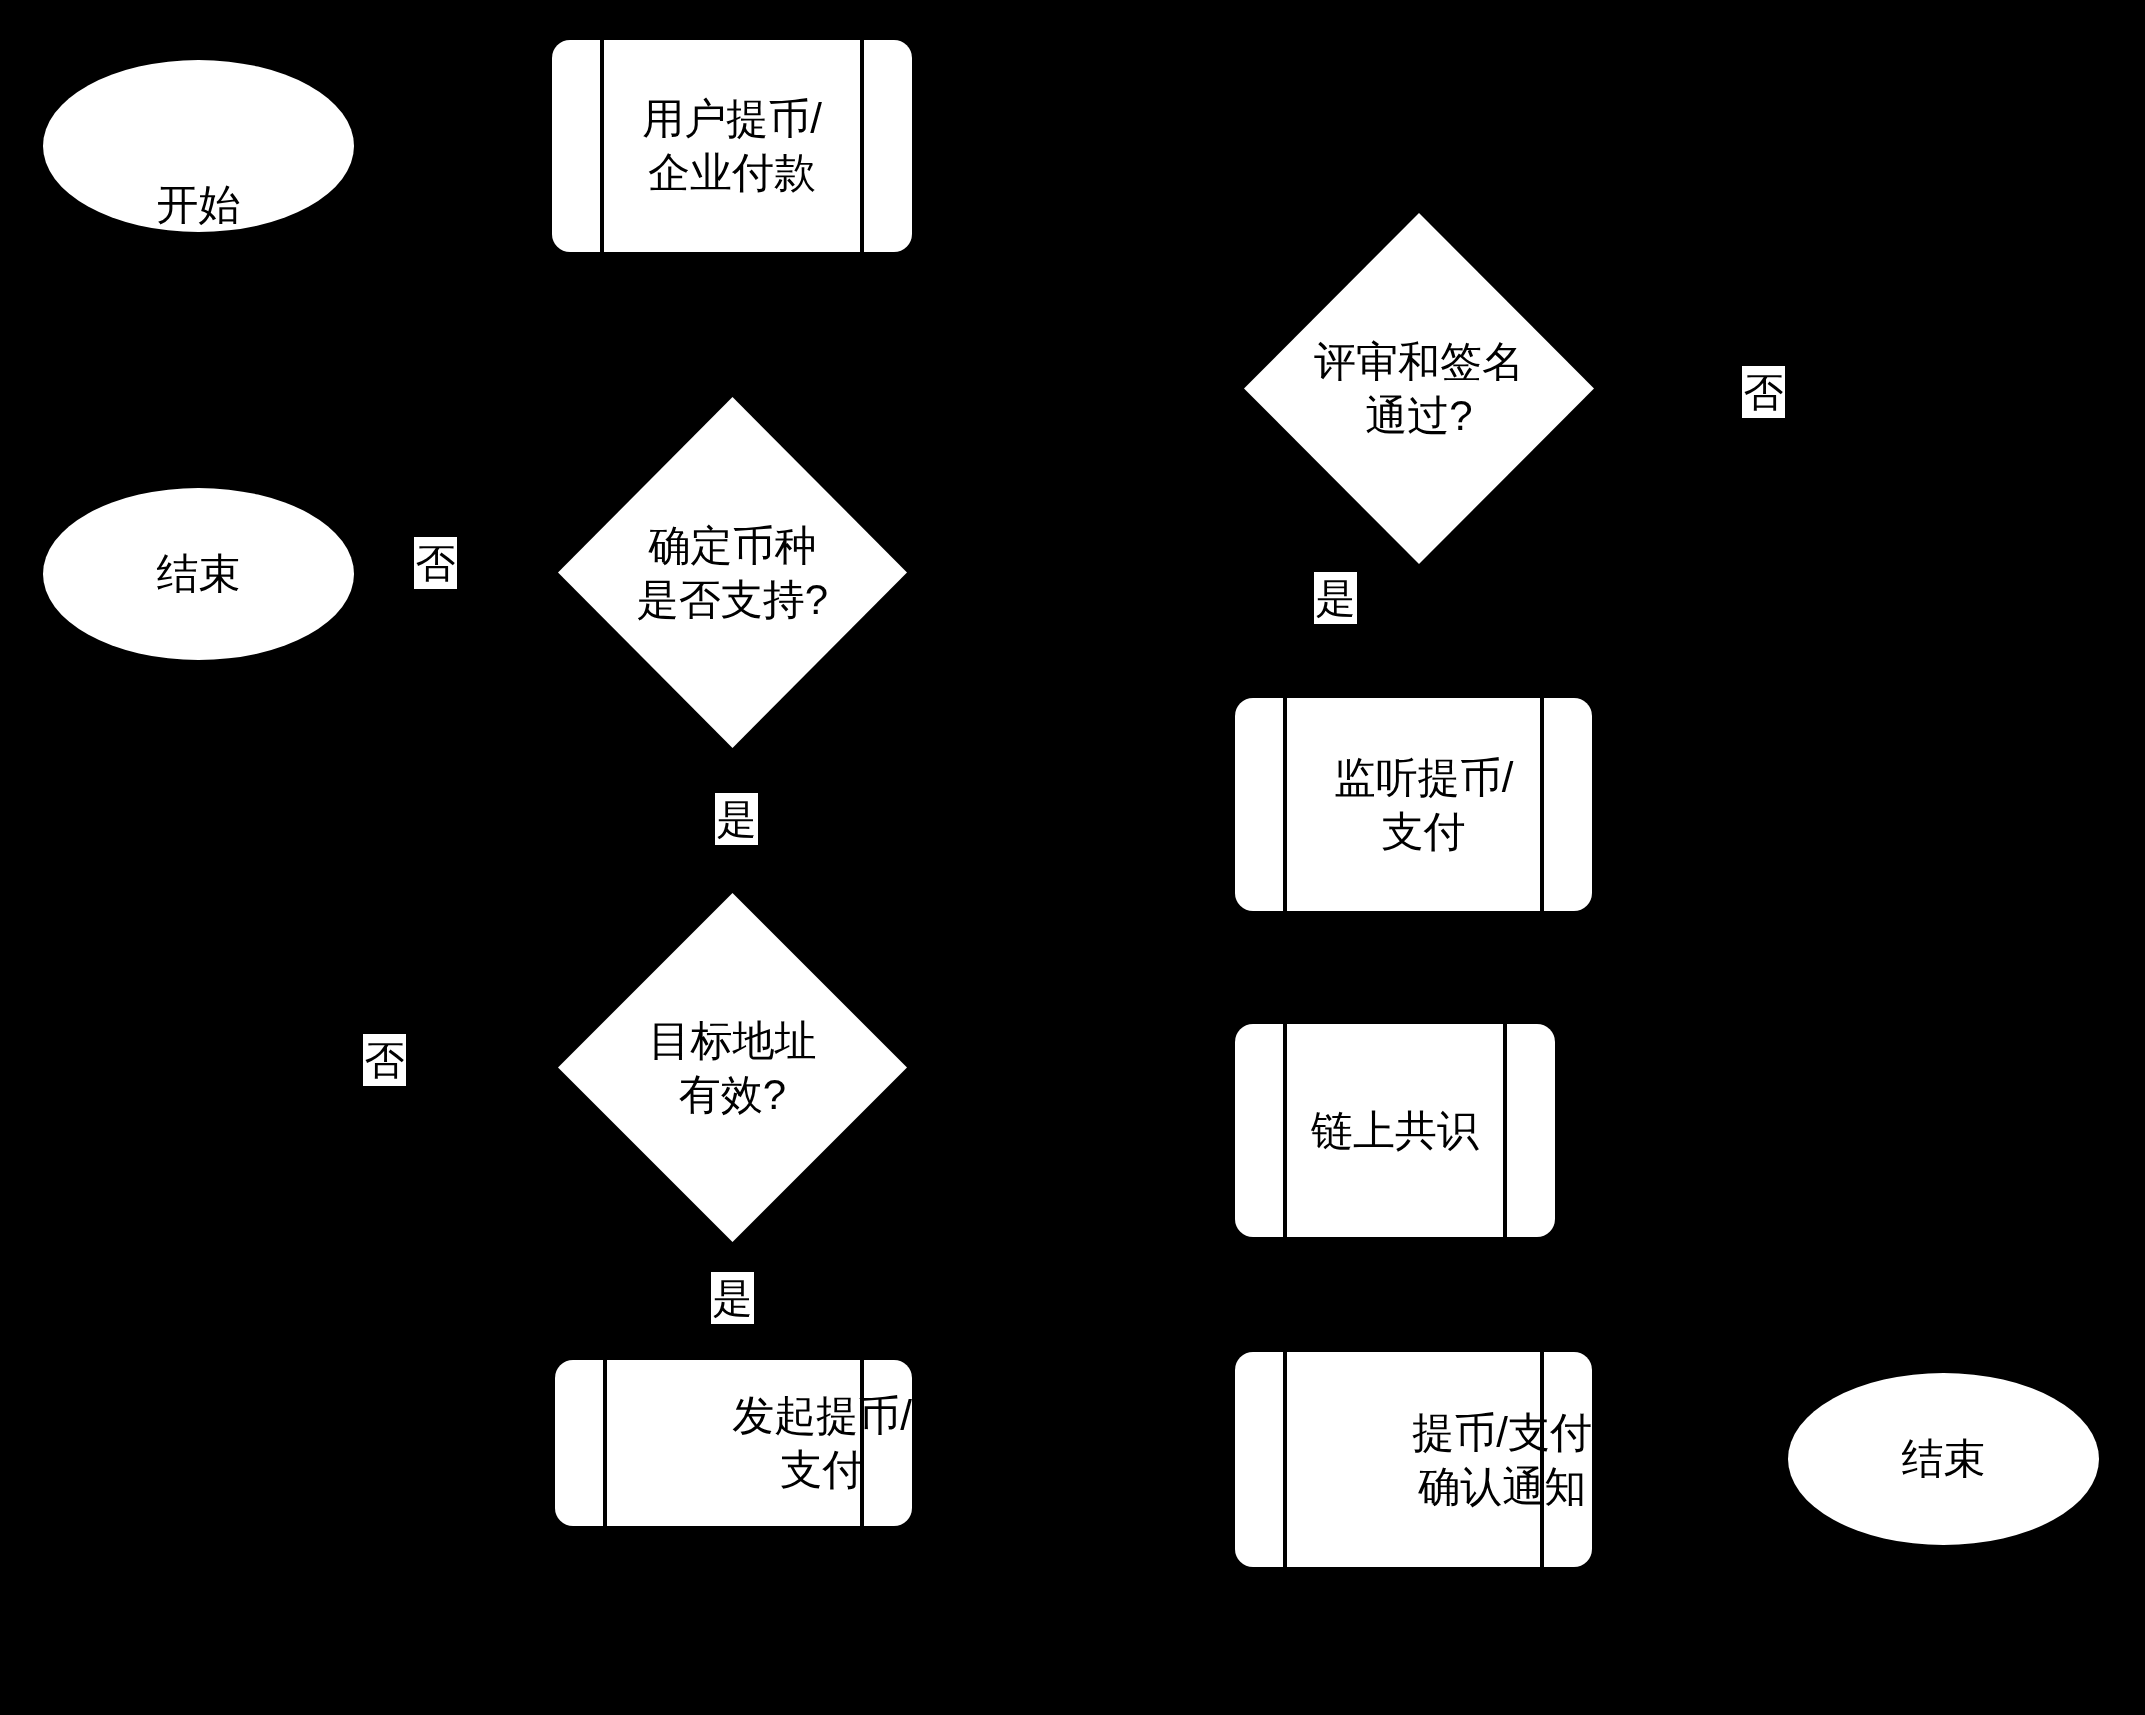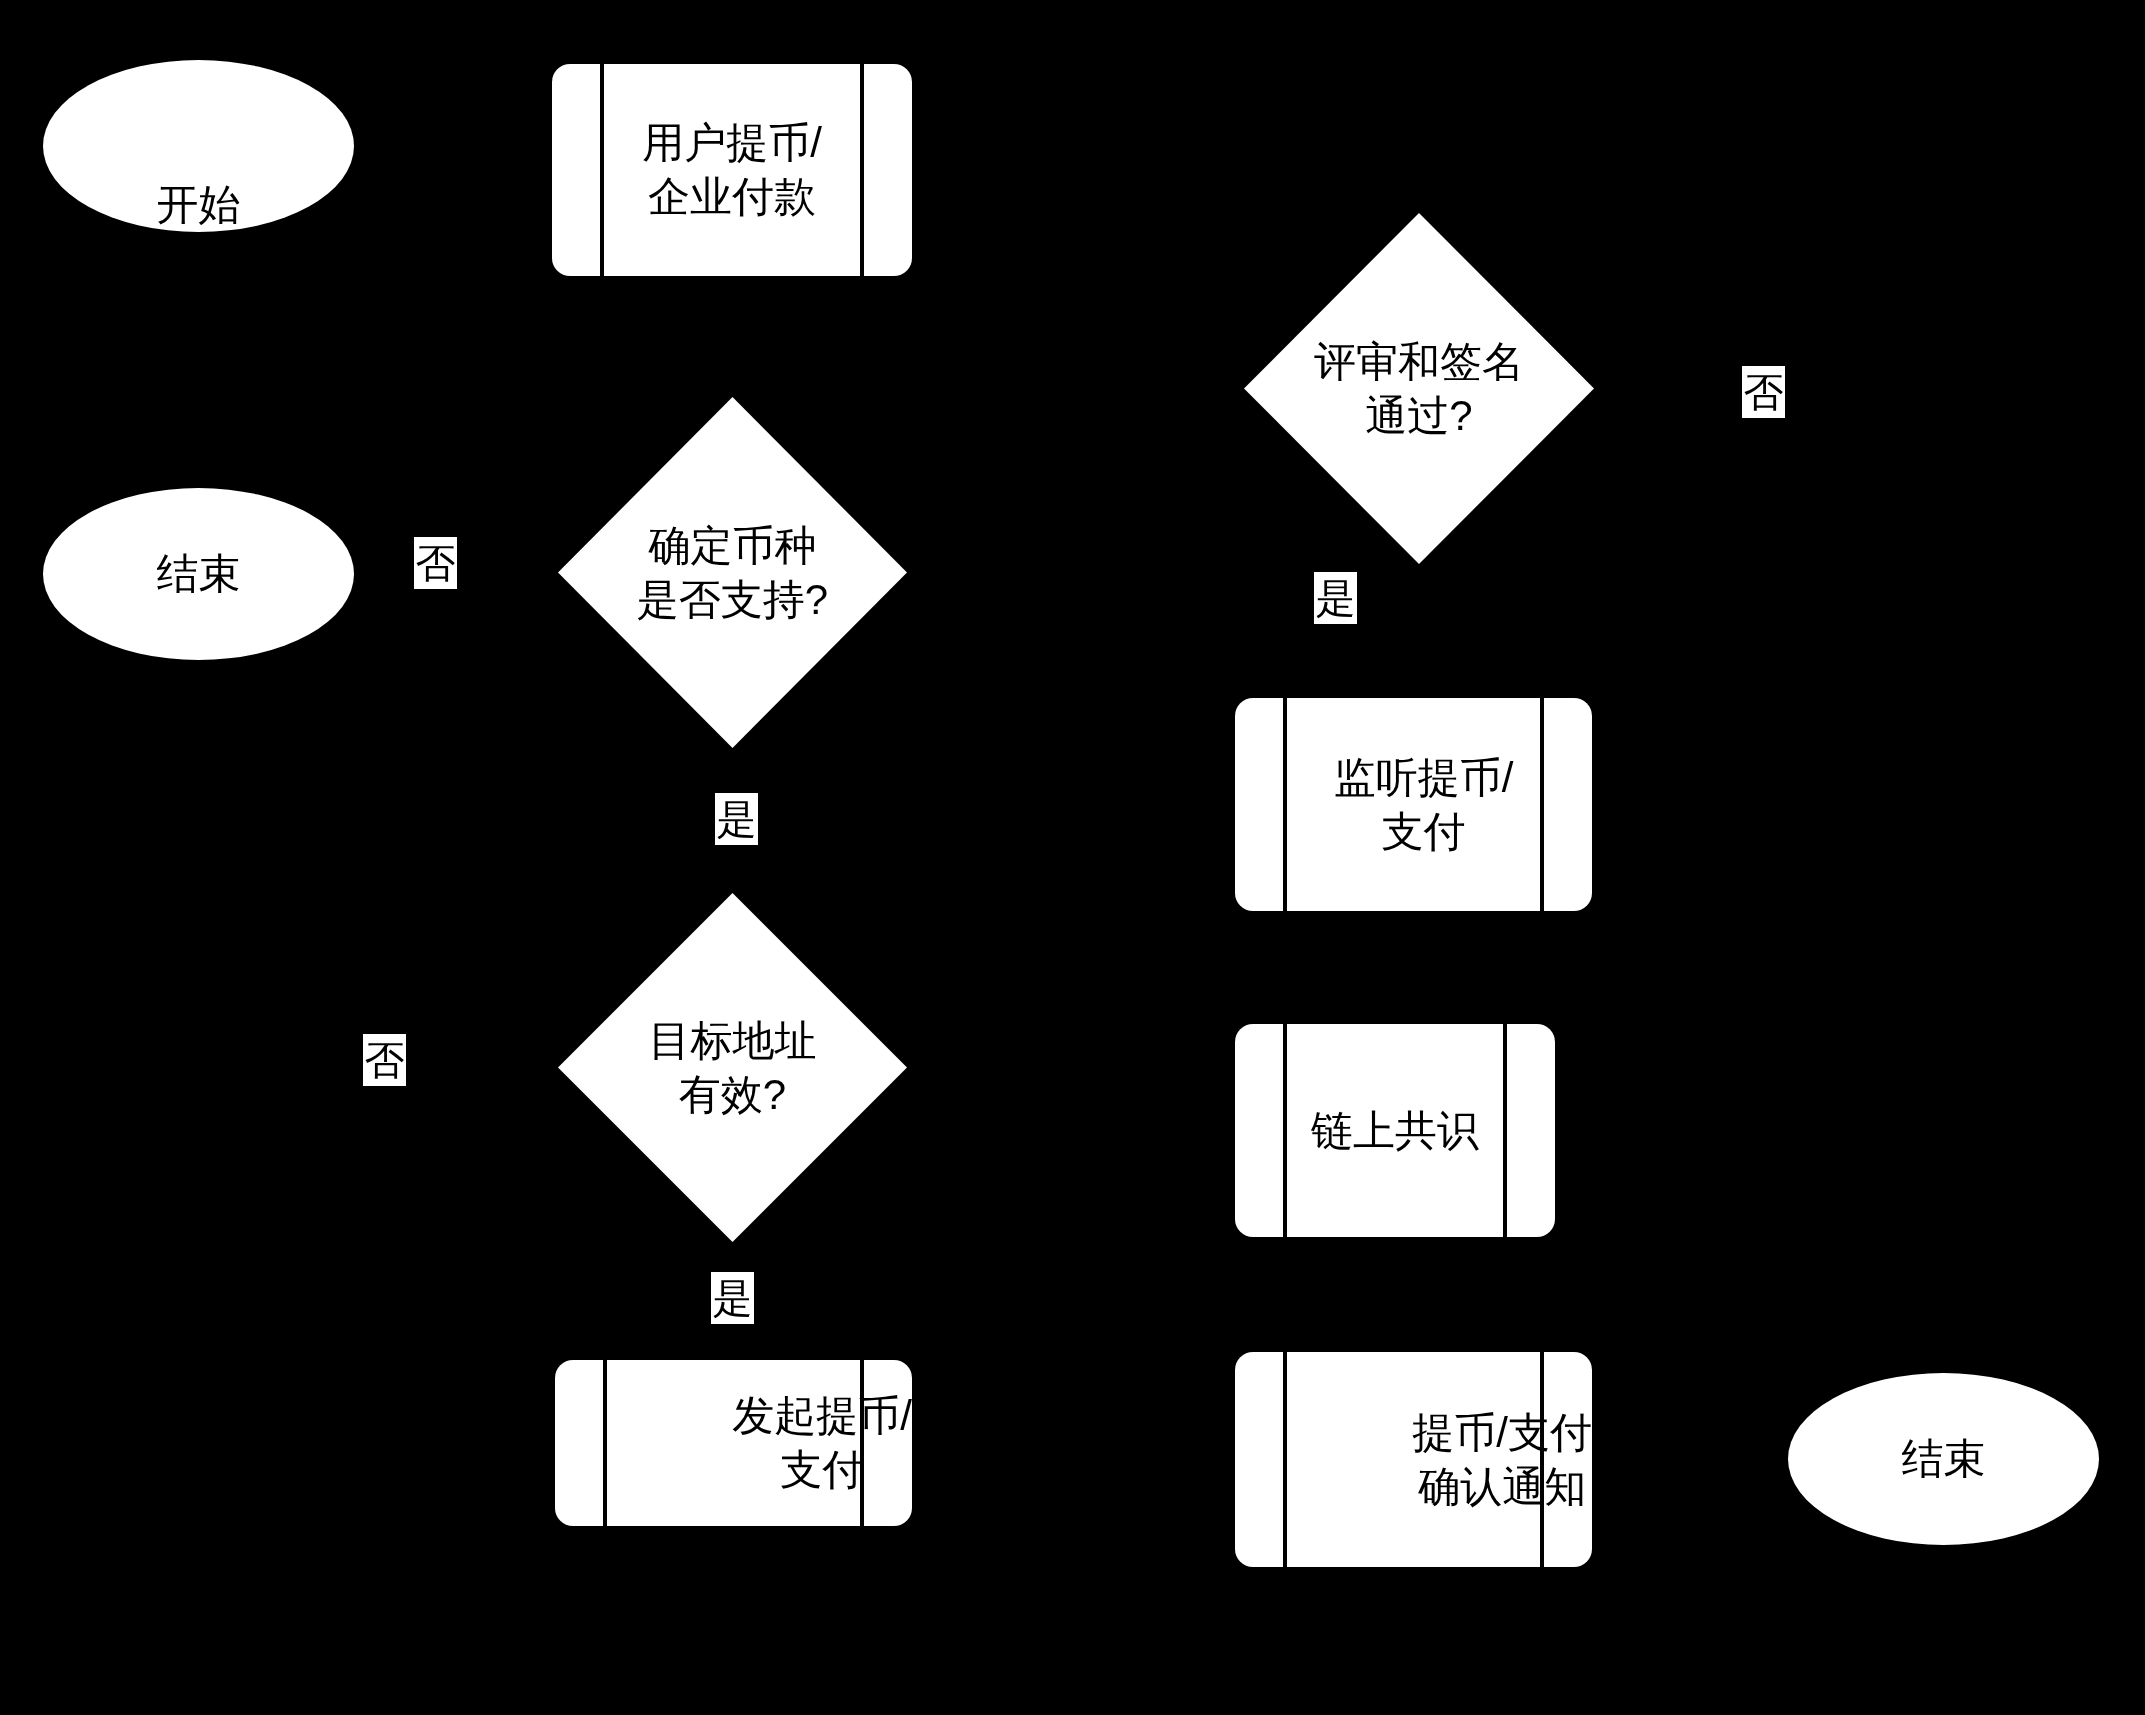--- a/index.html
+++ b/index.html
@@ -30,21 +30,21 @@
   }
   .edge-label{
     position:absolute;
     width:43px;height:52px;
     display:flex;align-items:center;justify-content:center;
     background:#ffffff;color:#000000;
     font-size:40px;font-weight:500;
   }
   
   #n-start          {left:43px;   top:60px;   width:311px; height:172px;align-items:flex-end;}
-  #n-user-withdraw  {left:552px;  top:40px;   width:360px; height:212px;margin-top:24px;}
+  #n-user-withdraw  {left:552px;  top:40px;   width:360px; height:212px;}
   #n-end-left       {left:43px;   top:488px;  width:311px; height:172px;}
   #n-check-currency {left:558px;  top:397px;  width:349px; height:351px;}
   #n-check-address  {left:558px;  top:893px;  width:349px; height:349px;justify-content:center;}
   #n-initiate       {left:555px;  top:1360px; width:357px; height:166px;justify-content:flex-end;}
   #n-review-sign    {left:1244px; top:213px;  width:350px; height:351px;}
   #n-listen         {left:1235px; top:698px;  width:357px; height:213px;padding-left:20px;}
   #n-consensus      {left:1235px; top:1024px; width:320px; height:213px;}
   #n-confirm-notify {left:1235px; top:1352px; width:357px; height:215px;justify-content:flex-end;}
   #n-end-right      {left:1788px; top:1373px; width:311px; height:172px;}
   #l-currency-no    {left:414px;  top:537px;}

